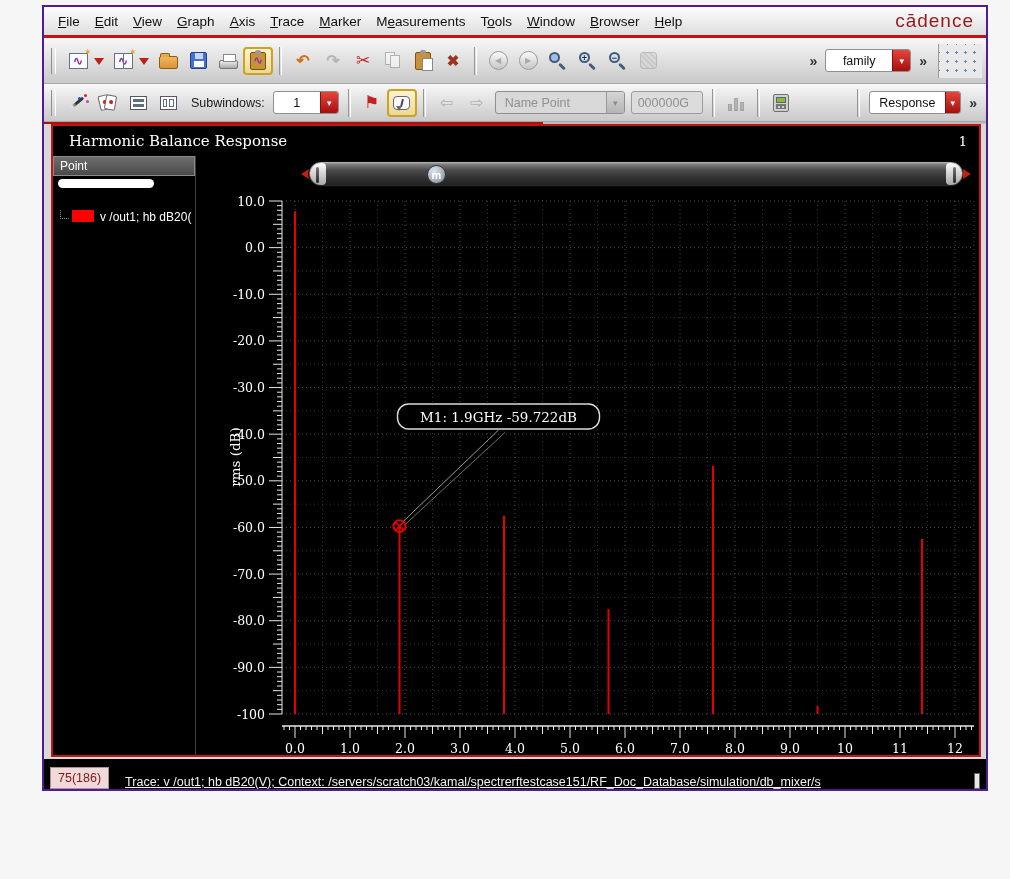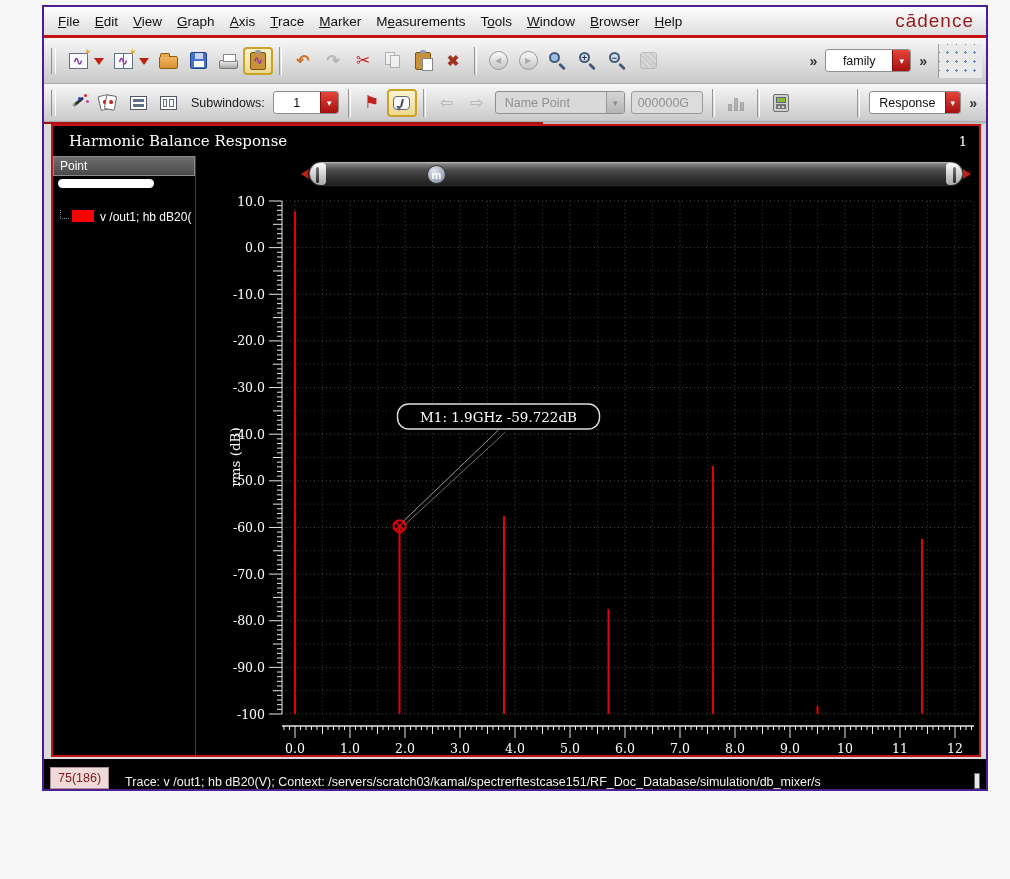--- a/index.html
+++ b/index.html
@@ -152,21 +152,21 @@
   
   .statusbar{height:23px;flex:0 0 23px;background:linear-gradient(#f4f4f4,#d0d0d0);border-top:1px solid #9a9a9a;
     display:flex;align-items:center;position:relative;font-size:12.5px;color:#111;}
   .sgrip{width:7px;height:12px;margin:0 3px 0 4px;
     background:repeating-linear-gradient(90deg,#999 0 1px,transparent 1px 3px);}
   .scenter{position:absolute;left:50%;transform:translateX(-50%);}
   .sright{margin-left:auto;padding-right:8px;}
   .bottombar{height:30px;flex:0 0 30px;background:#000;display:flex;align-items:flex-end;}
   .counter{margin-left:6px;padding:3px 7px;background:#efd9d9;border:1px solid #b09090;
     color:#7c1a1a;font-size:12.5px;}
-  .traceinfo{margin-left:16px;color:#f2f2f2;font-size:12.5px;white-space:nowrap;overflow:hidden;flex:1;}
+  .traceinfo{margin-left:16px;color:#f2f2f2;font-size:12.5px;white-space:nowrap;overflow:hidden;flex:1;text-decoration:underline;}
   .bgrip{width:6px;height:16px;background:#e8e8e8;border:1px solid #666;margin:0 6px;}
 </style>
 </head>
 <body>
 
 <div class="window">
 
   <div class="menubar">
     <div class="menu-items">
         <span class="menu-item"><u>F</u>ile</span>

